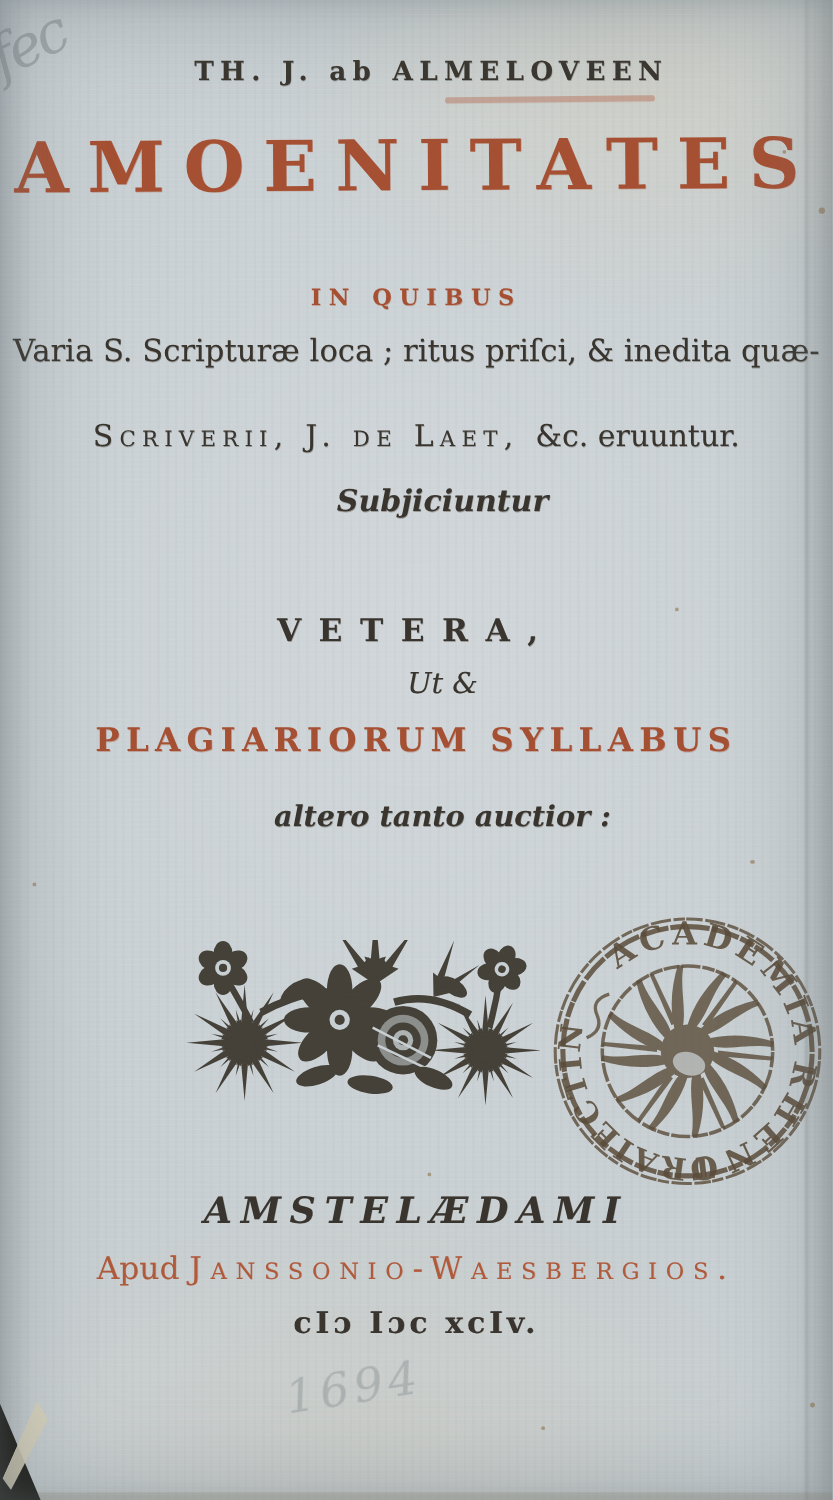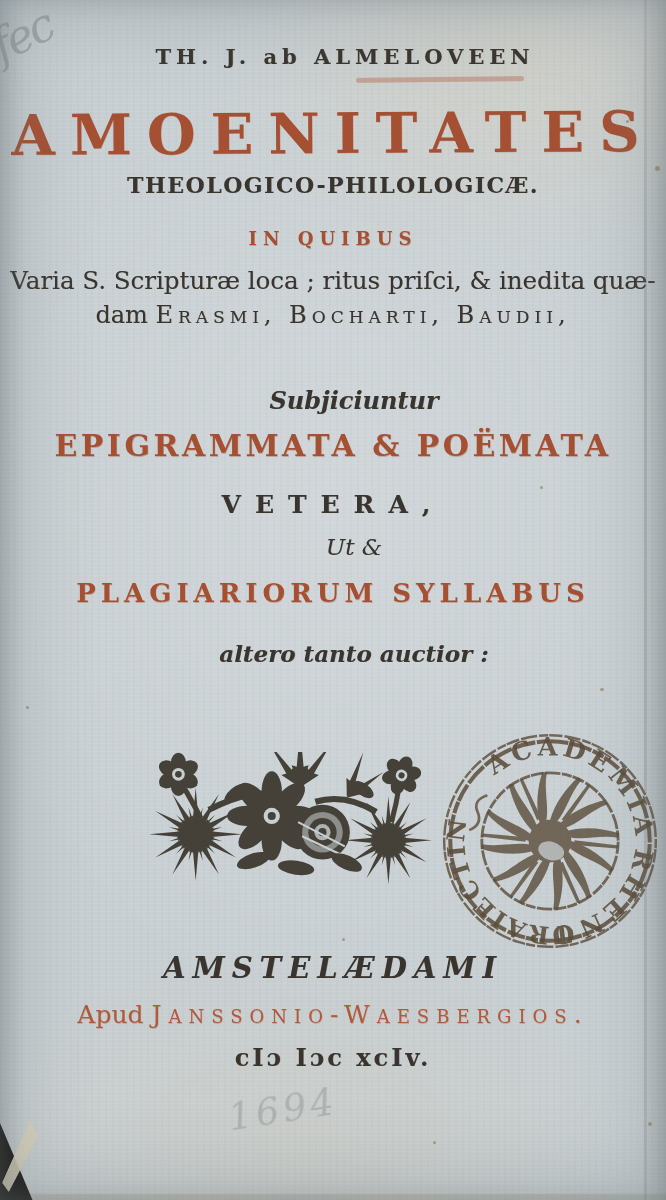--- a/index.html
+++ b/index.html
@@ -66,28 +66,26 @@
 
 <div class="page">
   <div class="texture"></div>
 
   <div class="hw-top">fec</div>
 
   <div class="line author ink">TH. J. ab ALMELOVEEN</div>
   <div class="smudge"></div>
 
   <div class="line title red">AMOENITATES</div>
-  <div class="line subtitle ink">THEOLOGICO-PHILOLOGICÆ.</div>
   <div class="line inquibus red">IN QUIBUS</div>
 
   <div class="line p1 ink">Varia S. Scripturæ loca ; ritus priſci, &amp; inedita quæ-</div>
-  <div class="line p2 ink"><span>dam </span><span class="names">Erasmi, Bocharti, Baudii,</span></div>
+  <div class="line p3 ink"><span class="names">Scriverii, J. de Laet, </span><span>&amp;c. eruuntur.</span></div>
 
   <div class="line subjic it ink">Subjiciuntur</div>
-  <div class="line epigr red">EPIGRAMMATA &amp; POËMATA</div>
   <div class="line vetera ink">VETERA,</div>
   <div class="line utet it ink">Ut &amp;</div>
   <div class="line plagi red">PLAGIARIORUM SYLLABUS</div>
   <div class="line altero it ink">altero tanto auctior :</div>
 
   <svg class="ornament" viewBox="0 0 280 132">
     <defs>
       <path id="ray" d="M0,0 L5,-13 L2,-12 L0,-34 L-2,-12 L-5,-13 Z"></path>
       <g id="burst12">
         <use href="#ray"></use>

